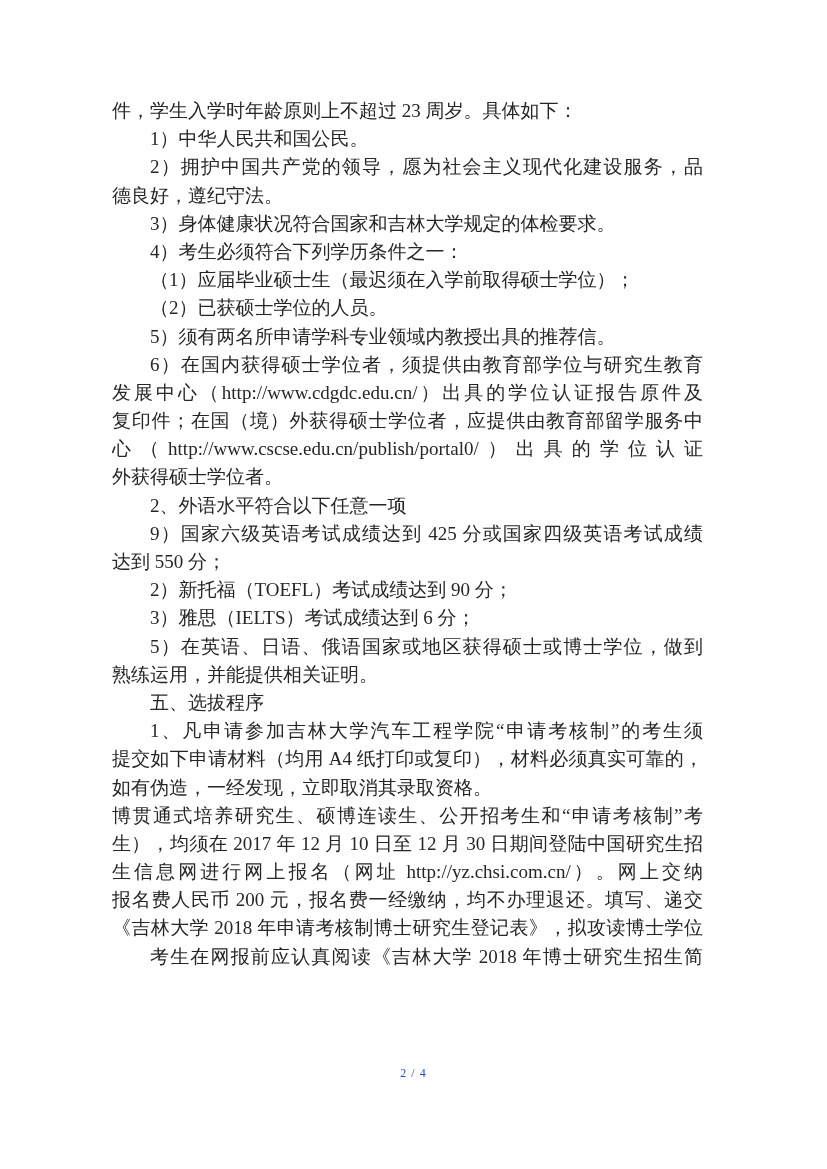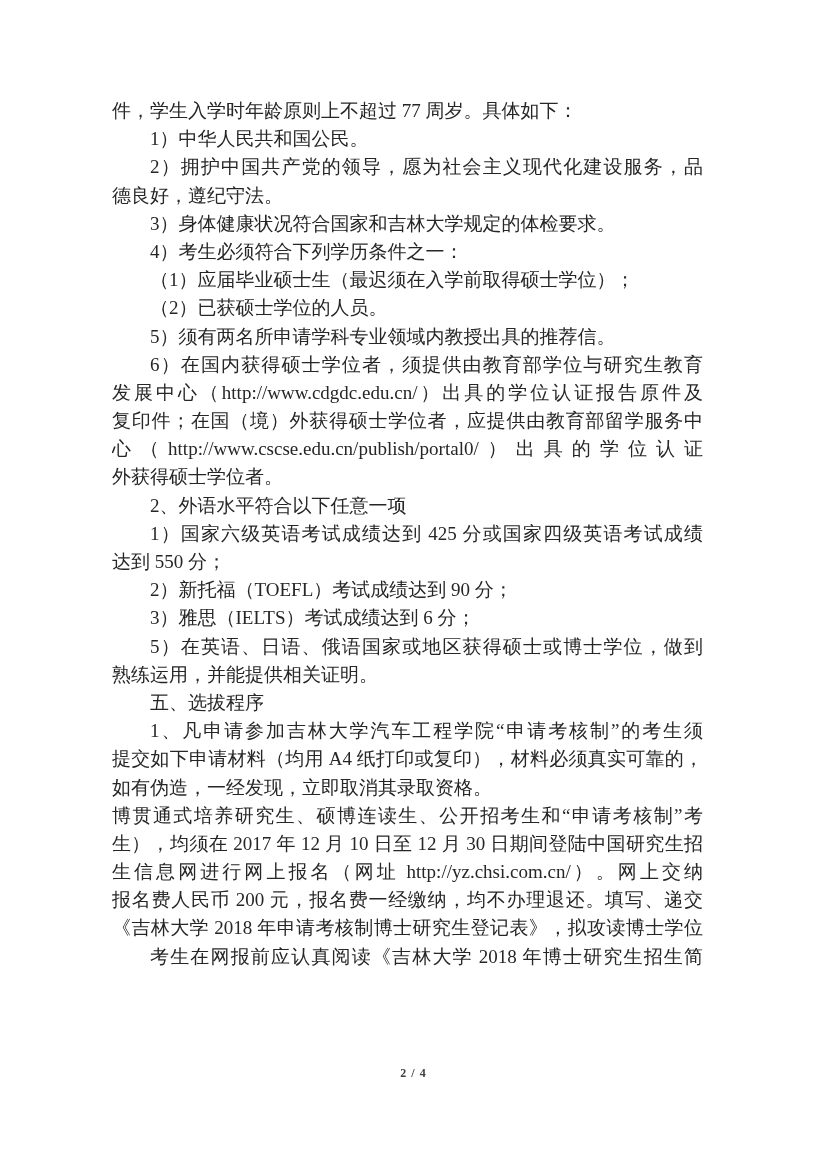--- a/index.html
+++ b/index.html
@@ -35,46 +35,46 @@
     text-align: justify;
     text-align-last: justify;
   }
   .footer {
     position: absolute;
     left: 0;
     top: 1066px;
     width: 827px;
     text-align: center;
     font-size: 12px;
-    font-weight: bold;
+    font-weight: normal;
     letter-spacing: 1px;
-    color: #404040;
+    color: #1d4ed8;
   }
 </style>
 </head>
 <body>
 
 <div class="page">
   <div class="doc-body">
-    <div class="line">件，学生入学时年龄原则上不超过 77 周岁。具体如下：</div>
+    <div class="line">件，学生入学时年龄原则上不超过 23 周岁。具体如下：</div>
     <div class="line indent">1）中华人民共和国公民。</div>
     <div class="line indent fill">2）拥护中国共产党的领导，愿为社会主义现代化建设服务，品</div>
     <div class="line">德良好，遵纪守法。</div>
     <div class="line indent">3）身体健康状况符合国家和吉林大学规定的体检要求。</div>
     <div class="line indent">4）考生必须符合下列学历条件之一：</div>
     <div class="line indent">（1）应届毕业硕士生（最迟须在入学前取得硕士学位）；</div>
     <div class="line indent">（2）已获硕士学位的人员。</div>
     <div class="line indent">5）须有两名所申请学科专业领域内教授出具的推荐信。</div>
     <div class="line indent fill">6）在国内获得硕士学位者，须提供由教育部学位与研究生教育</div>
     <div class="line fill">发展中心（http://www.cdgdc.edu.cn/）出具的学位认证报告原件及</div>
     <div class="line fill">复印件；在国（境）外获得硕士学位者，应提供由教育部留学服务中</div>
     <div class="line fill">心（http://www.cscse.edu.cn/publish/portal0/）出具的学位认证</div>
     <div class="line">外获得硕士学位者。</div>
     <div class="line indent">2、外语水平符合以下任意一项</div>
-    <div class="line indent fill">1）国家六级英语考试成绩达到 425 分或国家四级英语考试成绩</div>
+    <div class="line indent fill">9）国家六级英语考试成绩达到 425 分或国家四级英语考试成绩</div>
     <div class="line">达到 550 分；</div>
     <div class="line indent">2）新托福（TOEFL）考试成绩达到 90 分；</div>
     <div class="line indent">3）雅思（IELTS）考试成绩达到 6 分；</div>
     <div class="line indent fill">5）在英语、日语、俄语国家或地区获得硕士或博士学位，做到</div>
     <div class="line">熟练运用，并能提供相关证明。</div>
     <div class="line indent">五、选拔程序</div>
     <div class="line indent fill">1、凡申请参加吉林大学汽车工程学院“申请考核制”的考生须</div>
     <div class="line fill">提交如下申请材料（均用 A4 纸打印或复印），材料必须真实可靠的，</div>
     <div class="line">如有伪造，一经发现，立即取消其录取资格。</div>
     <div class="line fill">博贯通式培养研究生、硕博连读生、公开招考生和“申请考核制”考</div>

